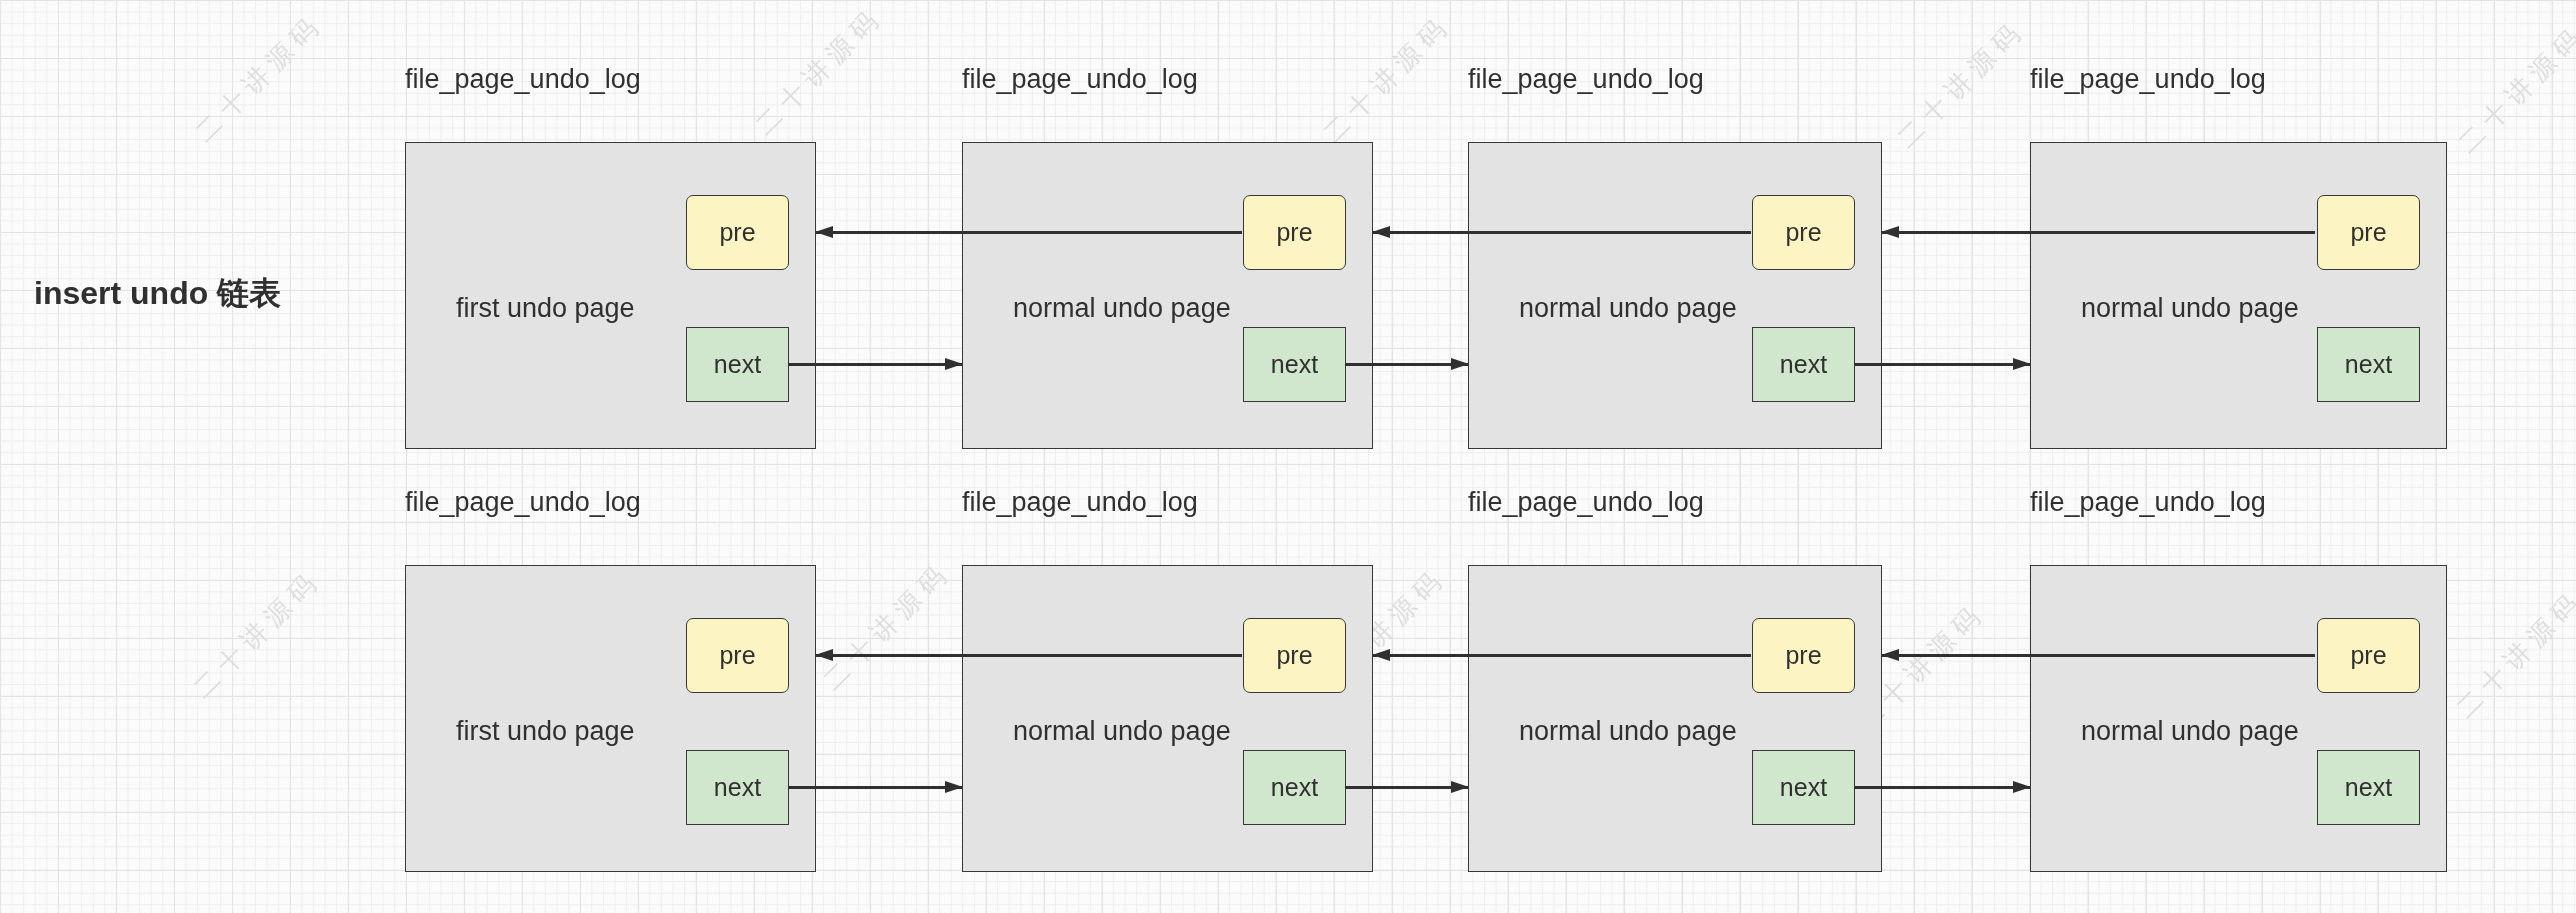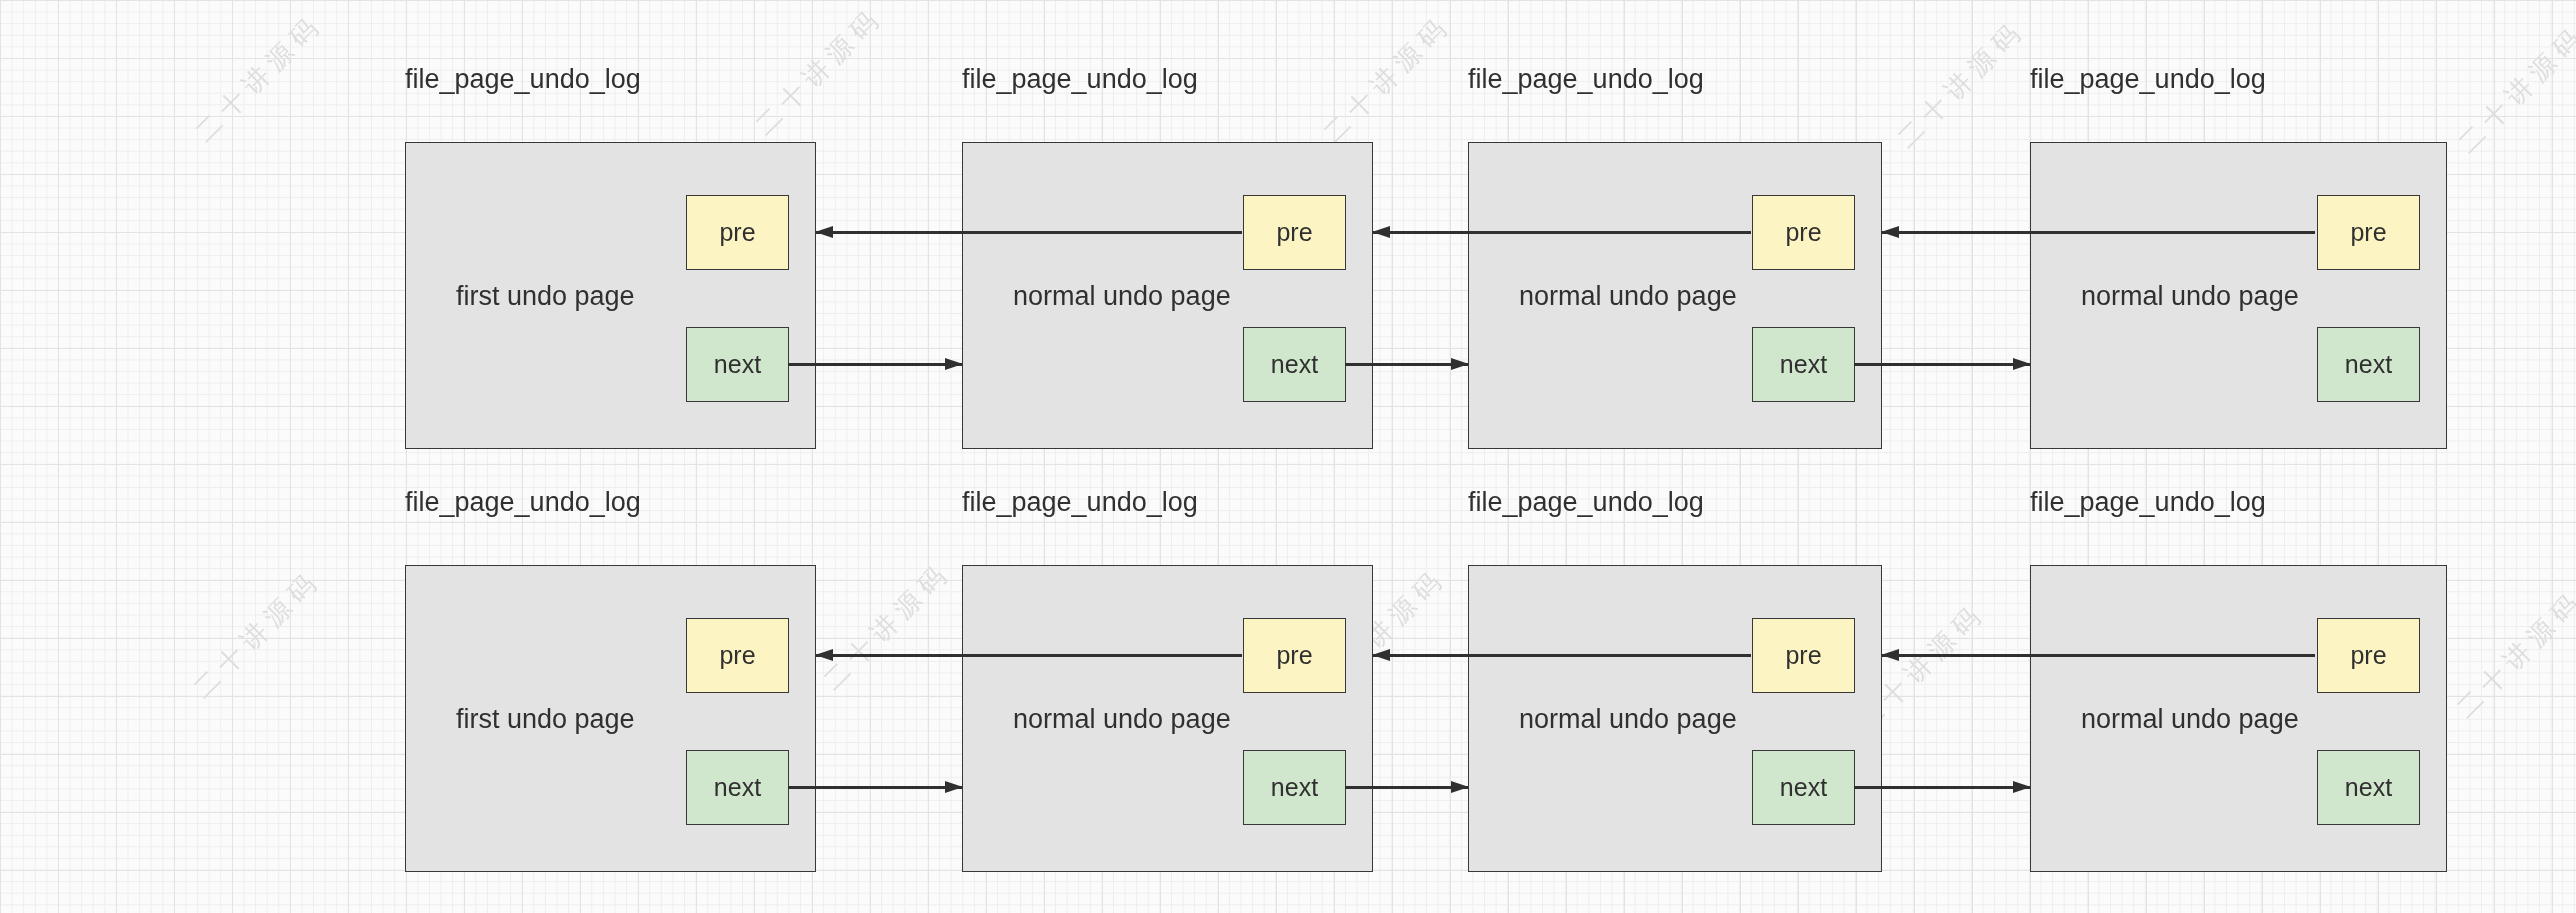--- a/index.html
+++ b/index.html
@@ -52,31 +52,31 @@
     position:absolute;top:62px;height:35px;line-height:35px;
     font-size:27px;font-weight:500;color:var(--text,#303030);
   }
 
   .page{
     position:absolute;top:142px;height:307px;box-sizing:border-box;
     background:var(--page-fill,#e3e3e3);
     border:1.9px solid var(--page-border,#383838);
   }
   .page-name{
-    position:absolute;left:50px;top:1px;height:100%;
+    position:absolute;left:50px;top:13px;height:100%;
     display:flex;align-items:center;
     font-size:27px;color:var(--text,#303030);white-space:nowrap;
   }
   .slot{
     position:absolute;right:26px;width:103px;height:75px;box-sizing:border-box;
     border:1.9px solid var(--page-border,#383838);
     display:flex;align-items:center;justify-content:center;
     font-size:25px;color:var(--text,#303030);
   }
-  .slot-pre{top:52px;background:var(--pre-fill,#fcf5c3);}
+  .slot-pre{top:52px;background:var(--pre-fill,#fcf5c3);border-radius:7px;}
   .slot-next{top:184px;background:var(--next-fill,#d1e7cd);}
 
   
   .arrow{position:absolute;height:2.8px;background:var(--arrow,#303030);z-index:3;}
   .arrow-pre{top:231px;}
   .arrow-next{top:363px;}
   .ah{position:absolute;width:0;height:0;top:-5.1px;
       border-top:6.5px solid transparent;border-bottom:6.5px solid transparent;}
   .ah-left{left:-0.9px;border-right:18px solid var(--arrow,#303030);}
   .ah-right{right:-0.9px;border-left:18px solid var(--arrow,#303030);}
@@ -98,20 +98,21 @@
   <span class="wm wm2">二十讲源码</span>
   <span class="wm wm3">二十讲源码</span>
   <span class="wm wm4">二十讲源码</span>
   <span class="wm wm5">二十讲源码</span>
   <span class="wm wm6">二十讲源码</span>
   <span class="wm wm7">二十讲源码</span>
   <span class="wm wm8">二十讲源码</span>
   <span class="wm wm9">二十讲源码</span>
 
   <div class="row row-1">
+    <div class="row-label">insert undo 链表</div>
 
     <div class="page-title c0">file_page_undo_log</div>
     <div class="page-title c1">file_page_undo_log</div>
     <div class="page-title c2">file_page_undo_log</div>
     <div class="page-title c3">file_page_undo_log</div>
 
     <div class="page c0">
       <div class="page-name">first undo page</div>
       <div class="slot slot-pre">pre</div>
       <div class="slot slot-next">next</div>

